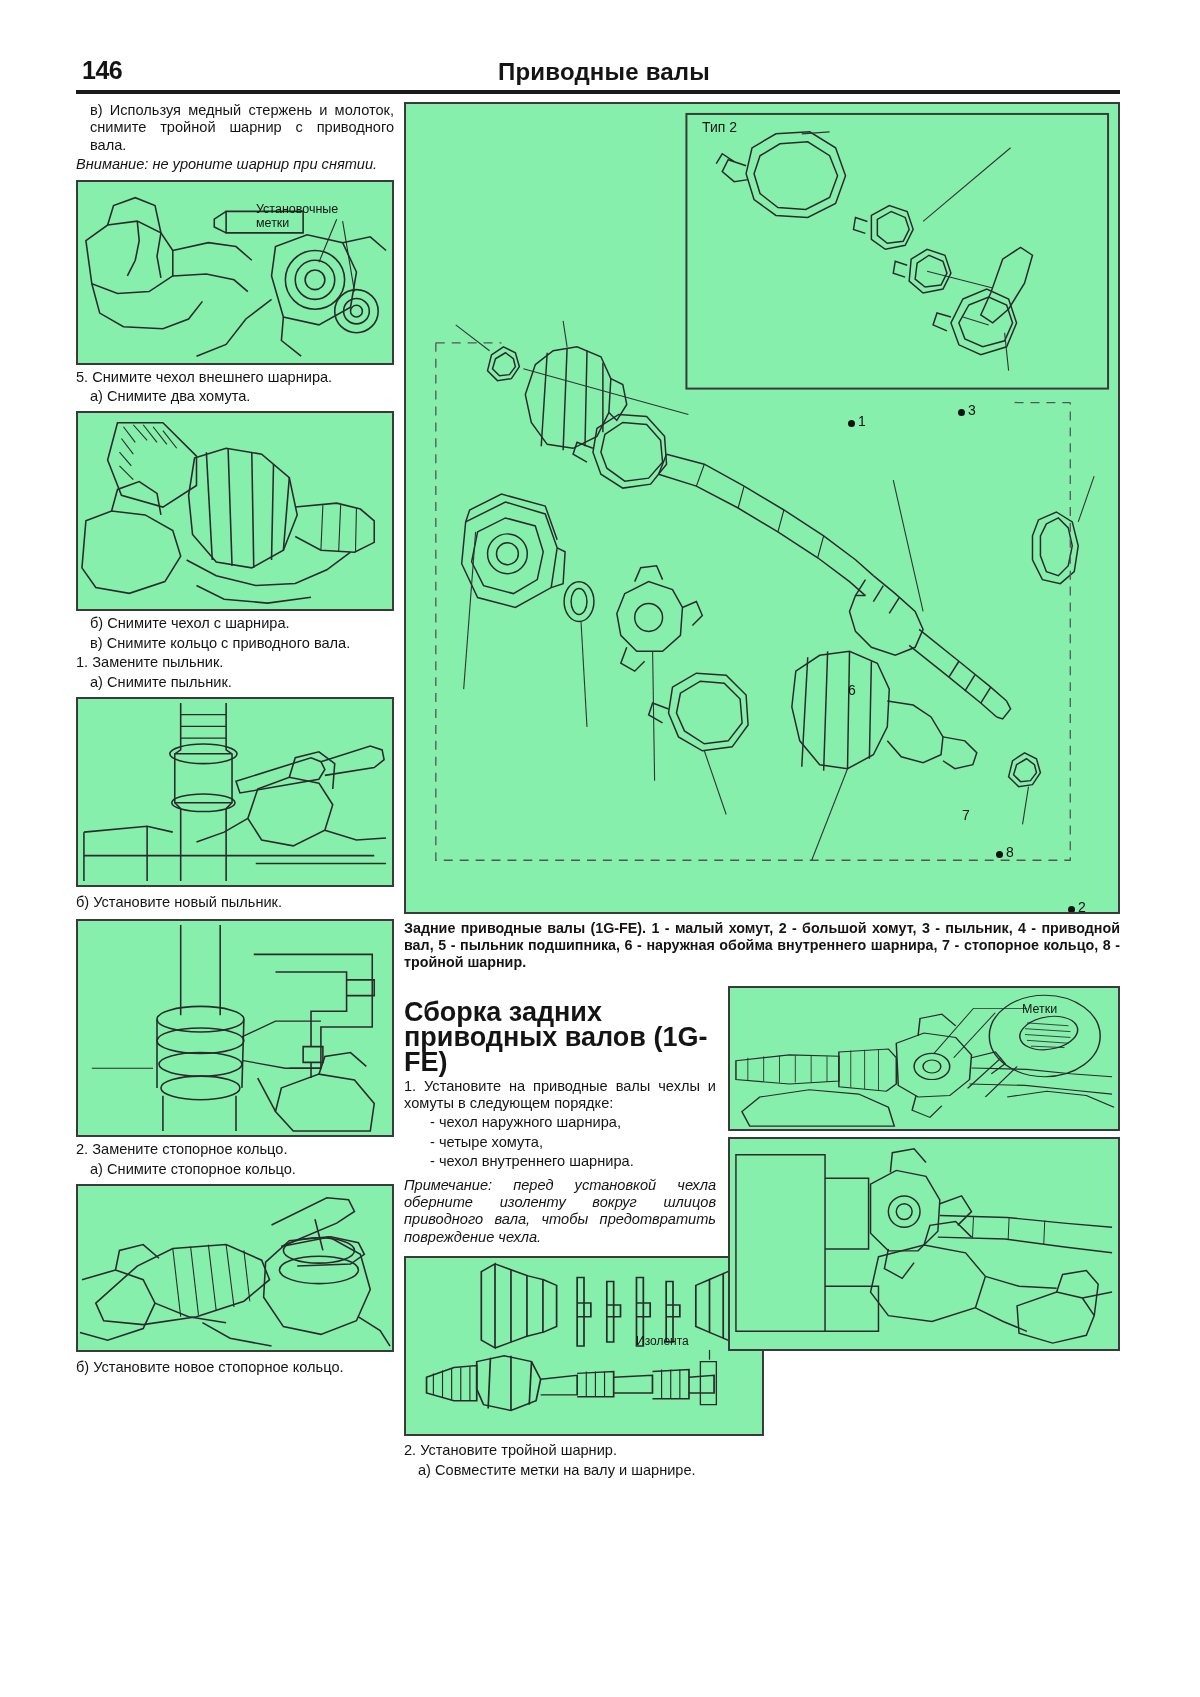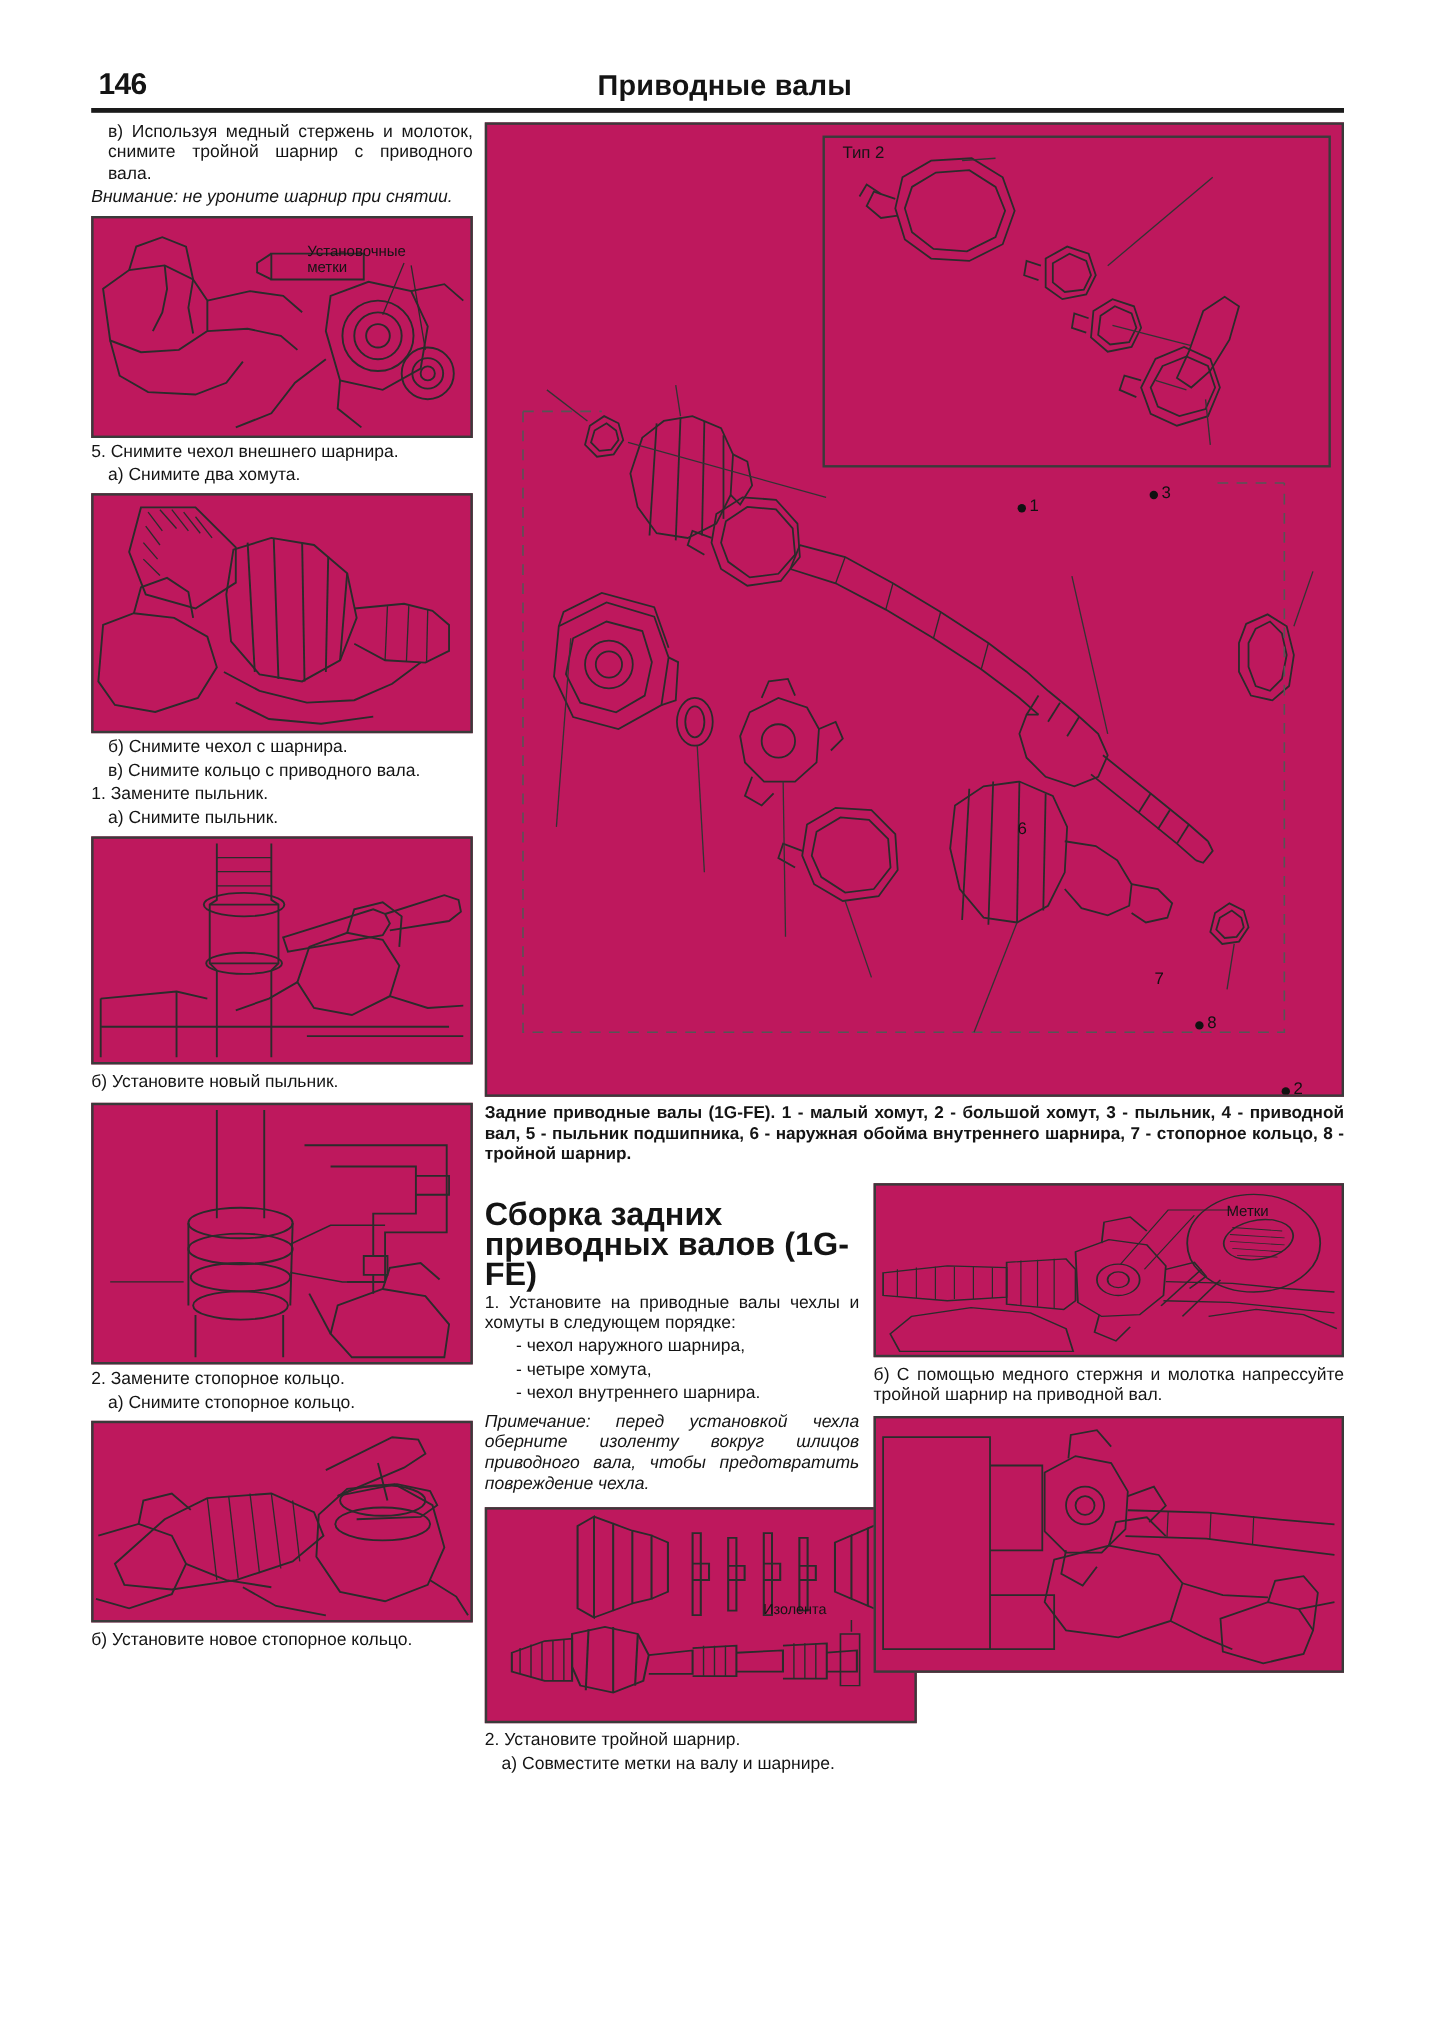--- a/index.html
+++ b/index.html
@@ -105,21 +105,21 @@
     line-height: 17.2px;
     font-weight: bold;
     text-align: justify;
     margin: 6px 0 0 0;
   }
 
   
   .fig {
     position: relative;
     border: 2.5px solid #3a3a3a;
-    background: #be185d;
+    background: #86efac;
     box-sizing: border-box;
     margin: 6px 0 4px 0;
     overflow: hidden;
   }
   .fig svg { display: block; width: 100%; height: 100%; }
 
   .lbl {
     position: absolute;
     font-size: 12.5px;
     line-height: 14px;
@@ -611,21 +611,20 @@
               <path d="M30 150 L80 140 L130 146 L160 164 L166 190 L20 190 L12 170 Z"></path>
               <path d="M280 150 L320 142 L360 148 L388 164"></path>
 
               <path d="M206 90 L246 28 L300 28" stroke-width="1.1"></path>
               <path d="M226 96 L268 34" stroke-width="1.1"></path>
             </g>
           </svg>
           <div class="lbl" style="left:292px;top:14px;font-size:12.5px;">Метки</div>
         </div>
 
-        <p class="cap">б) С помощью медного стержня и молотка напрессуйте тройной шарнир на приводной вал.</p>
 
         <div class="fig" style="width:392px;height:214px;">
           <svg viewBox="0 0 392 214" preserveAspectRatio="none">
             <g fill="none" stroke="#2b2b2b" stroke-width="1.5">
 
               <path d="M6 16 L96 16 L96 196 L6 196 Z"></path>
               <path d="M96 40 L140 40 L140 112 L96 112"></path>
               <path d="M96 150 L150 150 L150 196 L96 196"></path>
 
               <path d="M142 46 L168 32 L198 38 L212 62 L210 94 L190 114 L160 114 L142 96 Z"></path>

